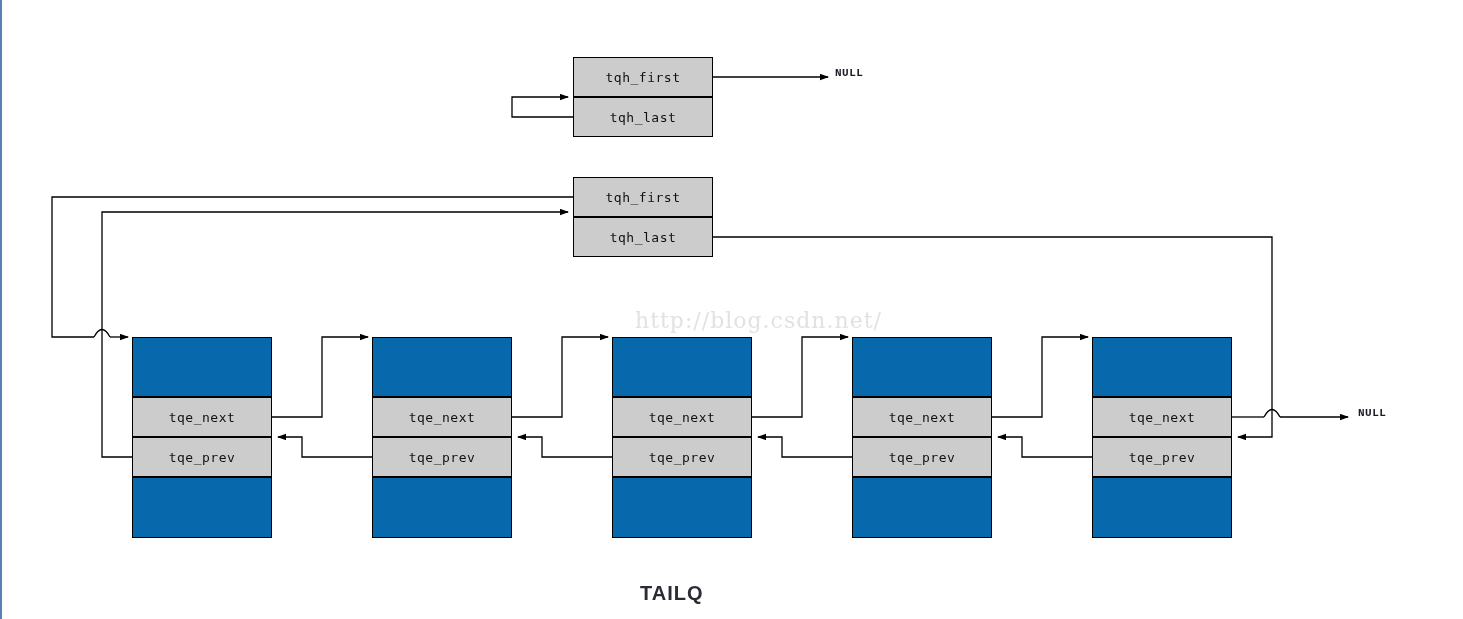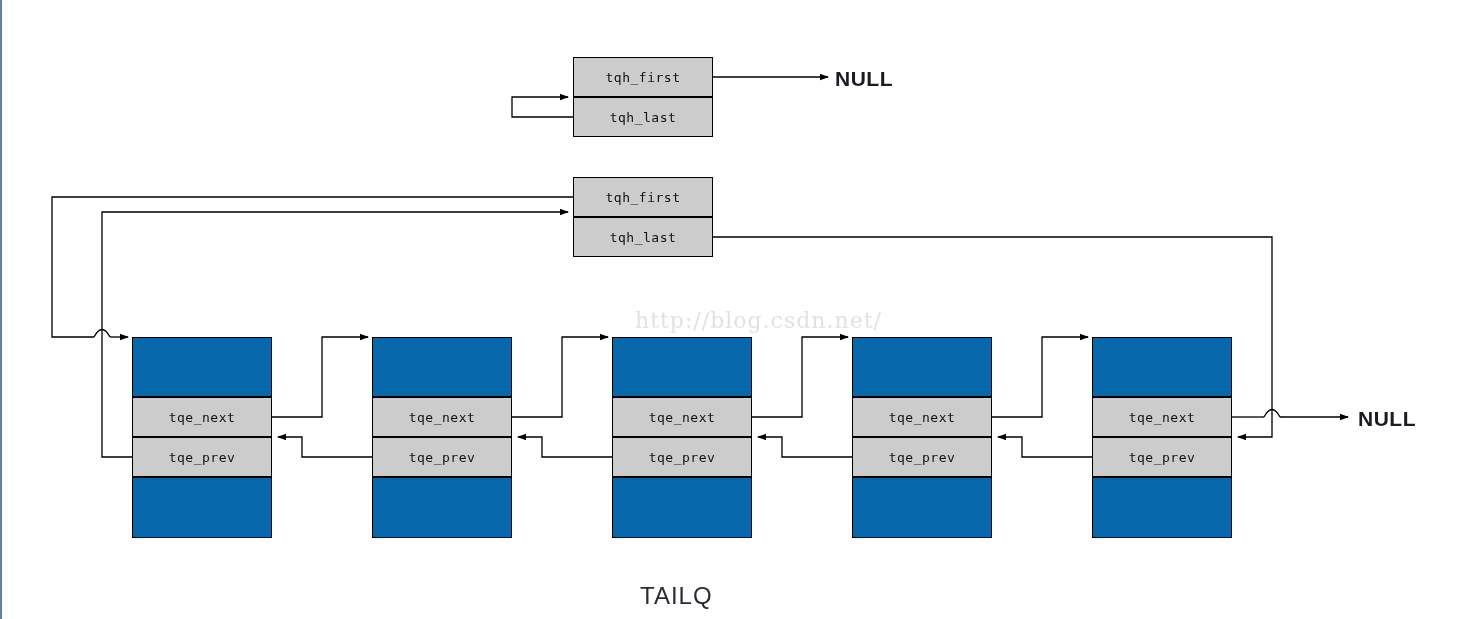--- a/index.html
+++ b/index.html
@@ -15,30 +15,30 @@
     position:absolute;box-sizing:border-box;
     border:1px solid #000;background:#cccccc;
     display:flex;align-items:center;justify-content:center;
     font-size:13px;color:#111;letter-spacing:0.5px;
   }
   .bluecell{
     position:absolute;box-sizing:border-box;
     border:1px solid #000;background:#0768ab;
   }
   .nulllabel{
-    position:absolute;font-family:Liberation Sans, sans-serif;
-    font-weight:bold;font-size:21px;color:#1b1b26;letter-spacing:0.5px;
+    position:absolute;font-family:Liberation Mono, monospace;
+    font-weight:bold;font-size:11px;color:#1b1b26;letter-spacing:0.5px;
   }
   .watermark{
     position:absolute;font-family:"DejaVu Serif", serif;
     font-size:22px;color:#e2e2e2;letter-spacing:1px;white-space:nowrap;
   }
   .title{
     position:absolute;font-family:"Liberation Sans", sans-serif;
-    font-weight:normal;font-size:24px;color:#2b2b33;letter-spacing:1px;
+    font-weight:bold;font-size:20px;color:#2b2b33;letter-spacing:1px;
   }
 </style>
 </head>
 <body>
 
 <div id="canvas">
 
   <svg class="wires" viewBox="0 0 1463 619" xmlns="http://www.w3.org/2000/svg">
     <defs>
       <marker id="arrow" markerWidth="9" markerHeight="9" refX="8" refY="3.2" orient="auto" markerUnits="userSpaceOnUse">

